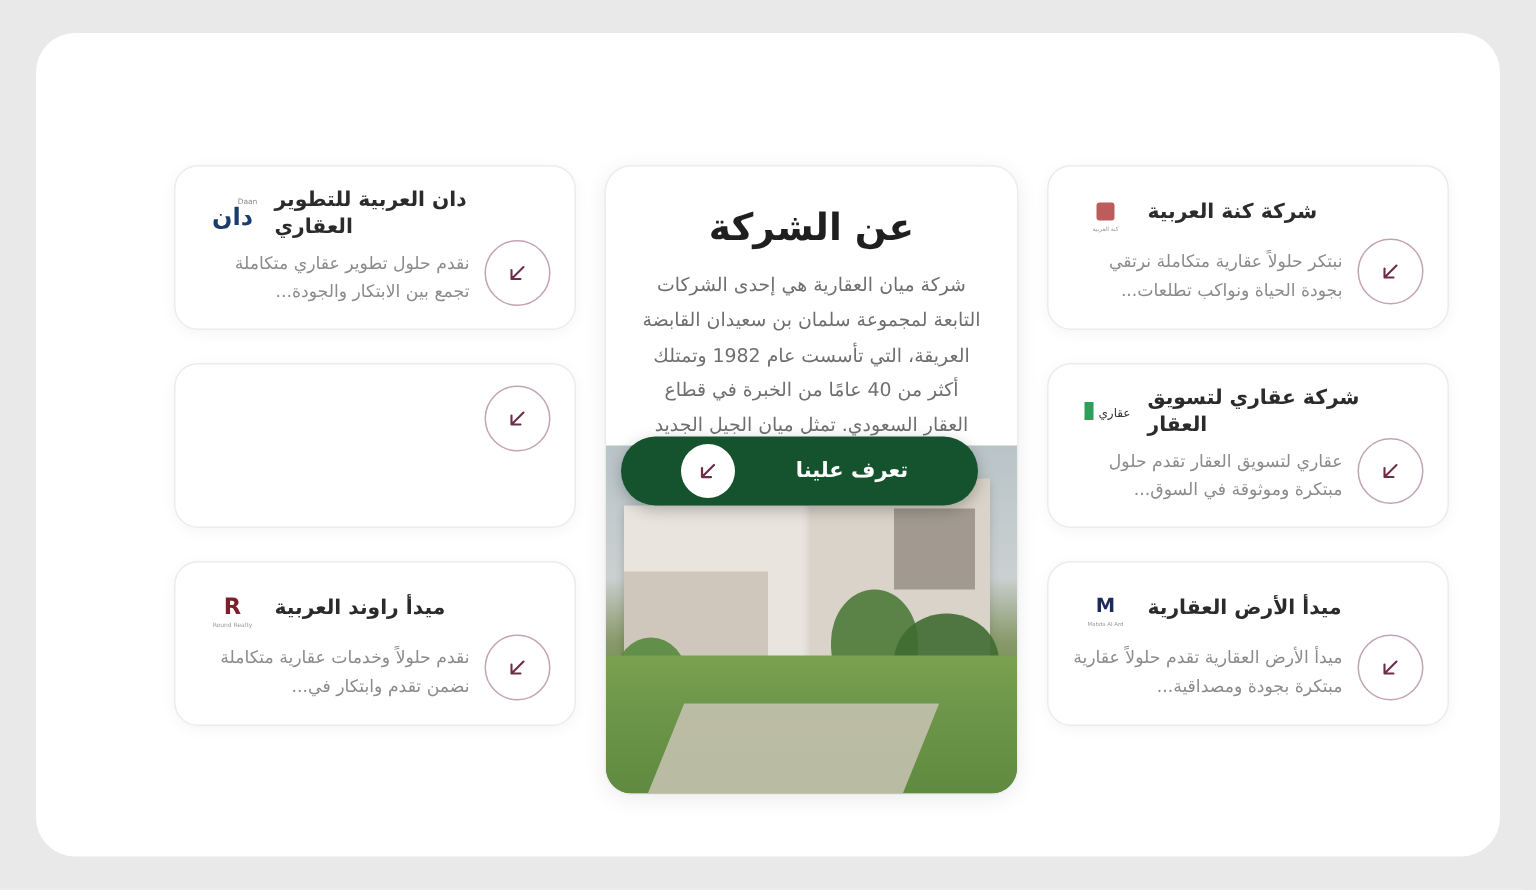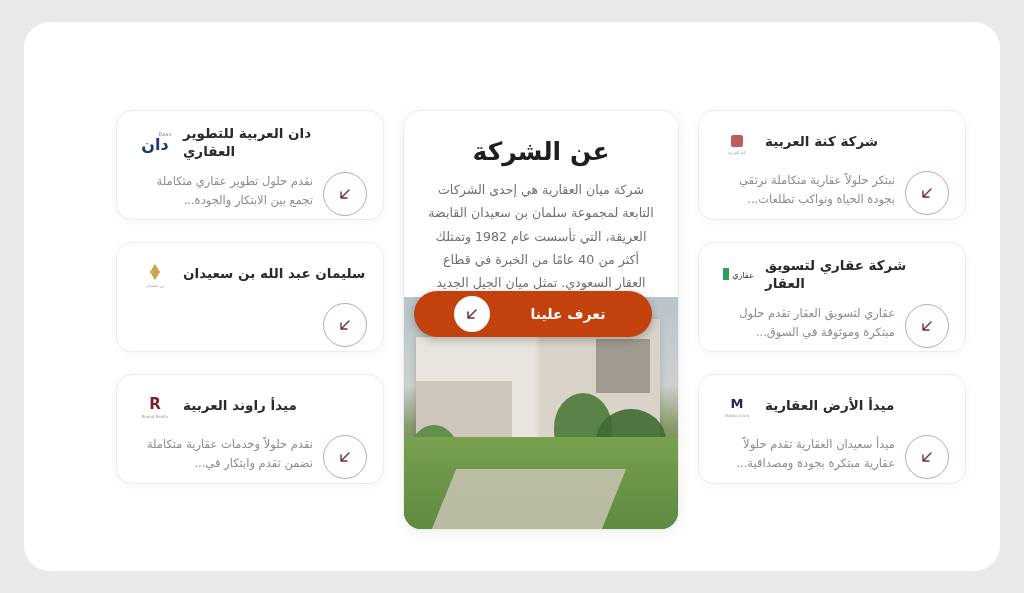--- a/index.html
+++ b/index.html
@@ -73,24 +73,23 @@
   .logo-box {
     width: 42px;
     height: 34px;
     display: flex;
     align-items: center;
     justify-content: flex-start;
     flex: none;
   }
   .logo-box svg { display: block; }
   .card-body {
-    margin-top: 12px;
     display: flex;
     flex-direction: row;
-    align-items: flex-start;
+    align-items: flex-end;
     gap: 10px;
   }
   .card-desc {
     flex: 1;
     font-size: 11.5px;
     color: #8b8b8b;
     line-height: 1.65;
     text-align: right;
   }
   .arrow-btn {
@@ -200,21 +199,21 @@
     background: #c9c3b4;
     transform: skewX(-22deg);
     opacity:.85;
   }
   .cta {
     position: absolute;
     right: 26px;
     bottom: 192px;
     height: 46px;
     min-width: 206px;
-    background: #c2410c;
+    background: #14532d;
     border-radius: 26px;
     display: flex;
     flex-direction: row-reverse;
     align-items: center;
     padding: 0 6px 0 26px;
     box-shadow: 0 3px 10px rgba(0,0,0,0.25);
     cursor: pointer;
   }
   .cta-circle {
     width: 36px;
@@ -257,29 +256,20 @@
             <div class="arrow-btn">
               <svg width="18" height="18" viewBox="0 0 18 18">
                 <path d="M13 5 L5 13 M5 13 L5 7 M5 13 L11 13" stroke="#6e2c4b" stroke-width="1.4" fill="none" stroke-linecap="round"></path>
               </svg>
             </div>
             <div class="card-desc">نقدم حلول تطوير عقاري متكاملة تجمع بين الابتكار والجودة...</div>
           </div>
         </div>
 
         <div class="card">
-          <div class="card-head">
-            <div class="card-title">سليمان عبد الله بن سعيدان</div>
-            <div class="logo-box">
-              <svg width="40" height="30" viewBox="0 0 40 30">
-                <path d="M20 5 L25 13 L20 21 L15 13 Z" fill="#c9a44a"></path>
-                <text x="20" y="28" text-anchor="middle" font-size="4" fill="#9a9a9a" font-family="DejaVu Sans">بن سعيدان</text>
-              </svg>
-            </div>
-          </div>
           <div class="card-body">
             <div class="arrow-btn">
               <svg width="18" height="18" viewBox="0 0 18 18">
                 <path d="M13 5 L5 13 M5 13 L5 7 M5 13 L11 13" stroke="#6e2c4b" stroke-width="1.4" fill="none" stroke-linecap="round"></path>
               </svg>
             </div>
           </div>
         </div>
 
         <div class="card">
@@ -379,21 +369,21 @@
                 <text x="20" y="26" text-anchor="middle" font-size="3.6" fill="#9a9a9a" font-family="DejaVu Sans">Mabda Al Ard</text>
               </svg>
             </div>
           </div>
           <div class="card-body">
             <div class="arrow-btn">
               <svg width="18" height="18" viewBox="0 0 18 18">
                 <path d="M13 5 L5 13 M5 13 L5 7 M5 13 L11 13" stroke="#6e2c4b" stroke-width="1.4" fill="none" stroke-linecap="round"></path>
               </svg>
             </div>
-            <div class="card-desc">ميدأ سعيدان العقارية تقدم حلولاً عقارية مبتكرة بجودة ومصداقية...</div>
+            <div class="card-desc">ميدأ الأرض العقارية تقدم حلولاً عقارية مبتكرة بجودة ومصداقية...</div>
           </div>
         </div>
 
       </div>
 
     </div>
   </div>
 </div>
 
 </body></html>

